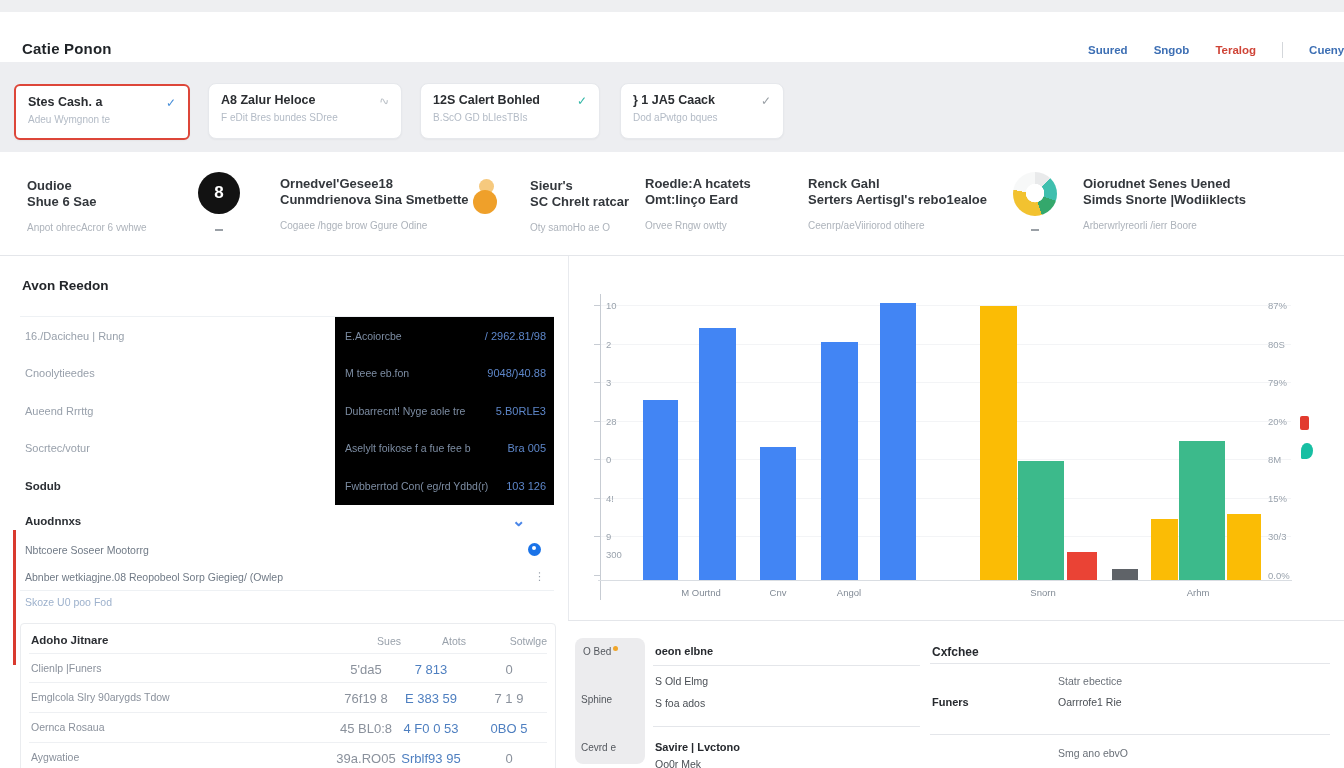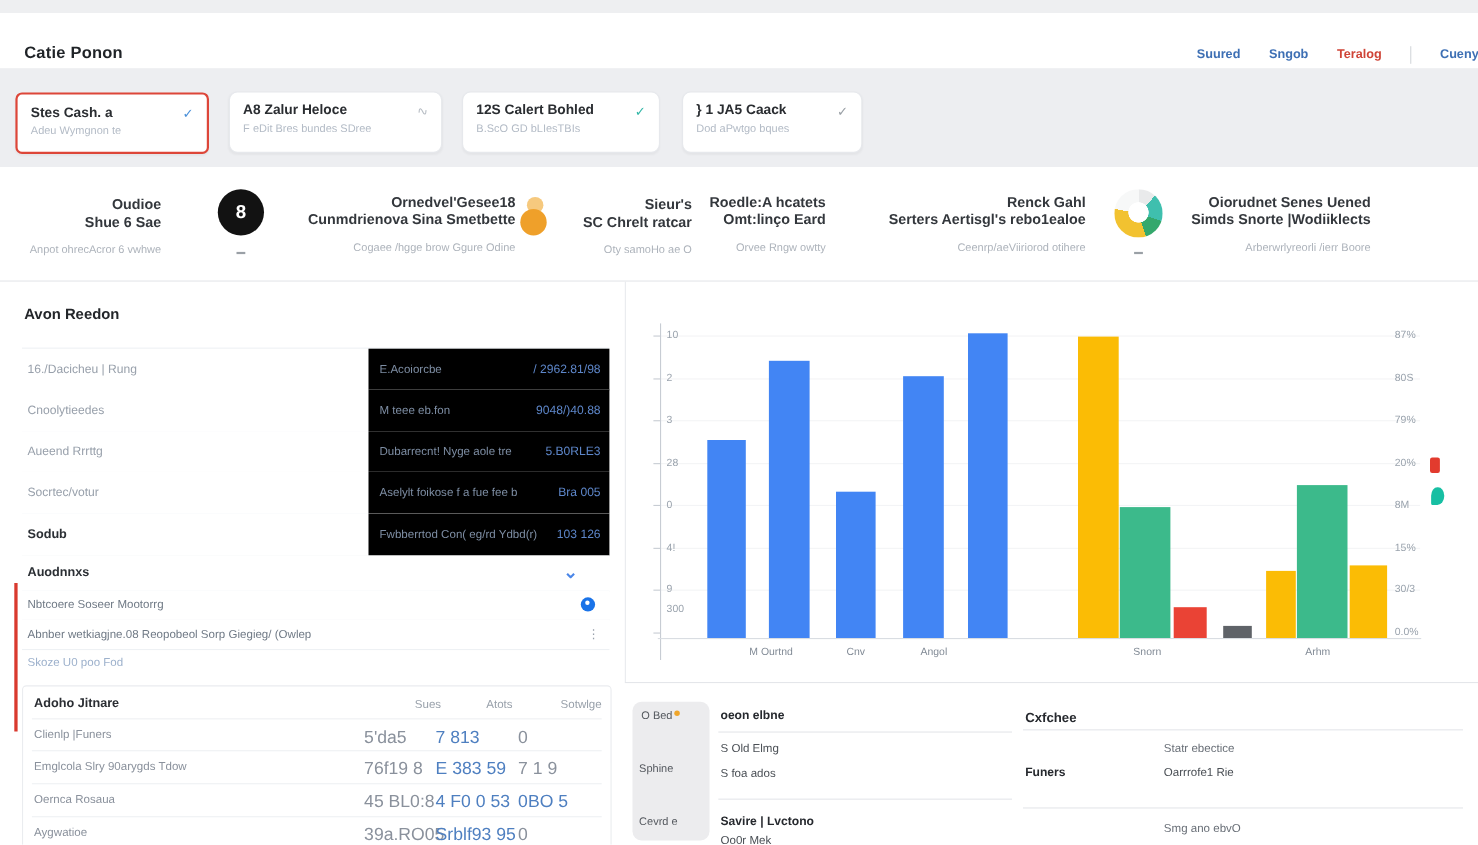--- a/index.html
+++ b/index.html
@@ -21,21 +21,21 @@
   .card-title{font-size:12.5px;font-weight:bold;color:#2a2d31;}
   .card-sub{font-size:10px;color:#b3bbc6;margin-top:5px;}
   .card-inner{padding:9px 12px;position:relative;height:100%;box-sizing:border-box;}
   .card-icon{position:absolute;right:12px;top:10px;font-size:12px;}
   .ic-check-blue{color:#4a90d9;}
   .ic-check-teal{color:#35b8a8;}
   .ic-check-gray{color:#9aa0a6;}
   .ic-squiggle{color:#b7bdc4;transform:rotate(-12deg);display:inline-block;}
   
   .features-band{left:0;top:152px;width:1344px;height:103px;background:#fff;}
-  .feat{font-size:13px;font-weight:bold;color:#33373c;line-height:16px;white-space:nowrap;text-align:right;}
+  .feat{font-size:13px;font-weight:bold;color:#33373c;line-height:16px;white-space:nowrap;}
   .feat-sub{font-size:10px;font-weight:normal;color:#adb3bb;margin-top:10px;}
   .black-circle{width:42px;height:42px;border-radius:50%;background:#121212;color:#fff;
     display:flex;align-items:center;justify-content:center;font-size:17px;font-weight:bold;}
   .mini-dash{width:8px;height:2px;background:#9aa0a6;}
   .orange-top{width:15px;height:15px;border-radius:50%;background:#f6c97e;}
   .orange-bottom{width:24px;height:24px;border-radius:50%;background:#efa02a;}
   .pie{width:44px;height:44px;border-radius:50%;
     background:radial-gradient(circle at 50% 48%, #ffffff 0 9px, rgba(0,0,0,0) 9.5px),
     conic-gradient(#e9eaeb 0 12%, #3fbfae 12% 30%, #34a86c 30% 45%, #f2c230 45% 78%, #f7f8f8 78% 100%);}
   
@@ -53,21 +53,21 @@
   .muted-link{font-size:10.5px;color:#9db1cc;}
   .chev{color:#4a86e8;font-size:16px;font-weight:bold;line-height:10px;}
   .blue-dot{width:13px;height:13px;border-radius:50%;background:#1a73e8;position:relative;}
   .blue-dot span{position:absolute;left:4px;top:3px;width:4px;height:4px;border-radius:50%;background:#fff;}
   .kebab{color:#98a0ab;font-size:11px;}
   
   .bl-card{left:20px;top:623px;width:536px;height:160px;background:#fff;border:1px solid #eaecef;border-radius:4px;box-sizing:border-box;}
   .t-head{font-size:10.5px;color:#99a1ab;text-align:right;}
   .t-title{font-size:11.5px;font-weight:bold;color:#2b2e33;}
   .t-name{font-size:10.5px;color:#8a919c;white-space:nowrap;}
-  .t-val{font-size:16px;color:#8a919c;text-align:left;white-space:nowrap;}
+  .t-val{font-size:13px;color:#8a919c;text-align:center;white-space:nowrap;}
   .t-val.blue{color:#4e7fc0;}
   .t-sep{position:absolute;left:8px;right:8px;height:1px;background:#eef0f3;}
   
   .chart-tick{font-size:9.5px;color:#9aa3ad;white-space:nowrap;transform:translateY(-50%);}
   .chart-cat{font-size:9.5px;color:#828b96;text-align:center;}
   .gridline{height:1px;background:#f3f4f6;}
   .tickmark{height:1px;background:#c7ccd3;}
   .axis-v{width:1px;background:#c7ccd3;}
   .axis-h{height:1px;background:#d9dde2;}
   .marker-red{width:9px;height:14px;border-radius:2px;background:#e23b2e;}

